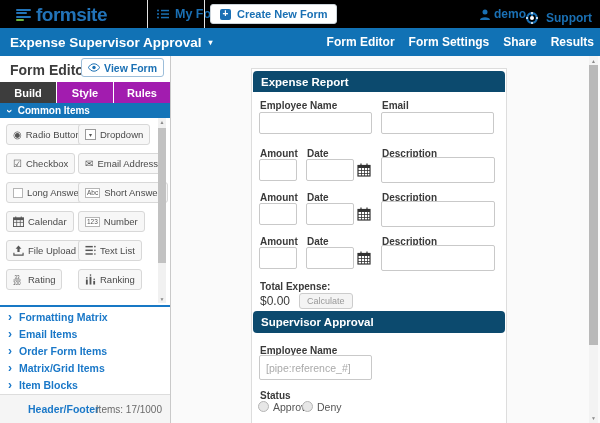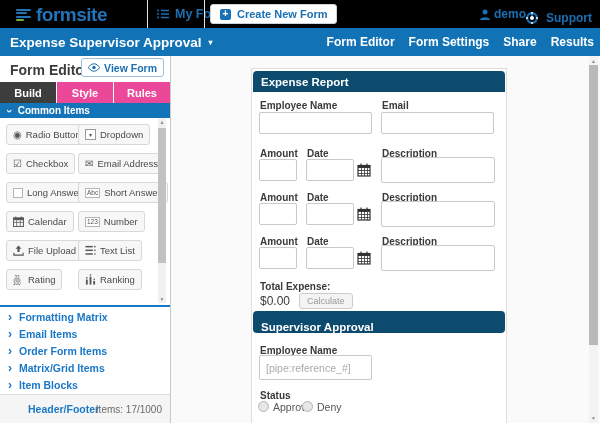--- a/index.html
+++ b/index.html
@@ -41,21 +41,21 @@
 
   
   .sidebar { position:absolute; top:56px; left:0; width:171px; height:367px; background:#fff;
              border-right:1px solid #c9c9c9; z-index:4; }
   .sb-title { position:absolute; left:10px; top:6px; font-size:14px; font-weight:bold; color:#3c3c3c; }
   .viewform-btn { position:absolute; right:6px; top:2px; height:19px; display:flex; align-items:center; gap:4px;
                   padding:0 6px; border:1px solid #9dbeda; border-radius:3px; background:#fff;
                   color:#1a70b4; font-size:10.5px; font-weight:bold; cursor:pointer; }
   .tabs { position:absolute; top:26px; left:0; width:170px; height:21px; display:flex; gap:1px; }
   .tab { flex:1; display:flex; align-items:center; justify-content:center;
-         font-size:11px; font-weight:bold; color:#fff; background:#ec4899; cursor:pointer; }
+         font-size:11px; font-weight:bold; color:#fff; background:#a21caf; cursor:pointer; }
   .tab.active { background:#3d3d3d; }
   .common { position:absolute; top:47px; left:0; width:170px; height:15px; background:#1474b8;
             color:#fff; font-size:10px; font-weight:bold; display:flex; align-items:center; gap:6px;
             padding-left:8px; cursor:pointer; }
   .chev-down { display:inline-block; transform:rotate(90deg); font-size:11px; line-height:10px; }
   .items-grid { position:absolute; top:60px; left:0; width:156px; height:189px;
                 display:grid; grid-template-columns:72px 1fr; row-gap:8px; padding:8px 0 0 6px;
                 align-content:start; }
   .item-btn { justify-self:start; display:inline-flex; align-items:center; gap:4px; height:21px;
               padding:0 6px; background:#f7f7f7; border:1px solid #d8d8d8; border-radius:3px;
@@ -343,21 +343,21 @@
       <path d="M4 0.5 V3 M10 0.5 V3" stroke="#333" stroke-width="1.2"></path>
       <path d="M1 7.5 H13 M1 10.5 H13 M4.5 5 V13 M7.5 5 V13 M10.5 5 V13" stroke="#333" stroke-width="0.8"></path>
     </svg>
     <div class="flabel" style="left:130px; top:167px;">Description</div>
     <input class="finput" style="left: 129px; top: 176px; width: 114px; height: 26px;">
 
     <div class="flabel" style="left:8px; top:212px;">Total Expense:</div>
     <div class="total-val" style="left:8px; top:225px;">$0.00</div>
     <button class="calc-btn" style="left:47px; top:224px;">Calculate</button>
 
-    <div class="sec-bar" style="top:242px; height:22px; border-radius:4px;align-items:flex-end;">
+    <div class="sec-bar" style="top:242px; height:22px; border-radius:4px;">
       <span>Supervisor Approval</span>
     </div>
 
     <div class="flabel" style="left:8px; top:276px;">Employee Name</div>
     <input class="finput" style="left: 7px; top: 286px; width: 113px; height: 25px;" placeholder="[pipe:reference_#]">
 
     <div class="flabel" style="left:8px; top:321px;">Status</div>
     <span class="fradio" style="left:6px; top:332px;"></span>
     <span class="radio-label" style="left:21px; top:332px;">Approve</span>
     <span class="fradio" style="left:50px; top:332px;"></span>

